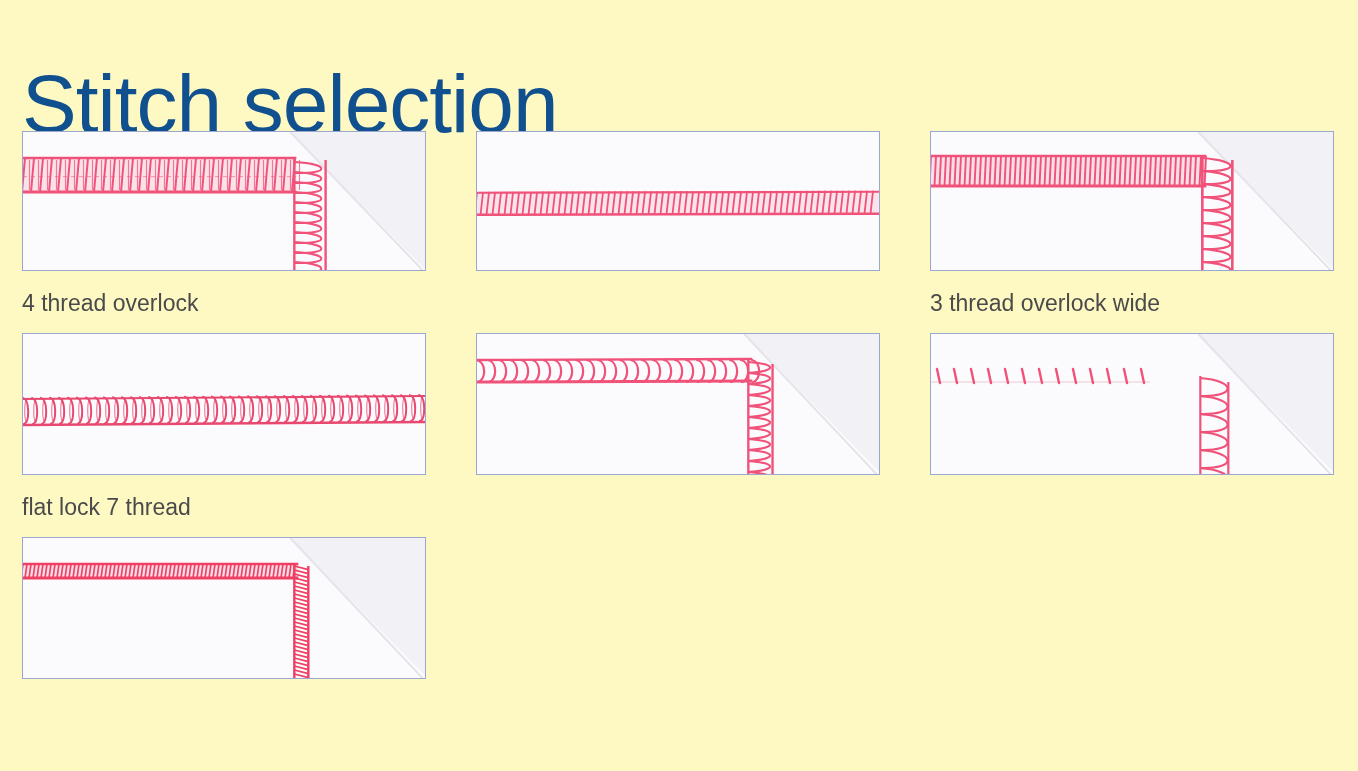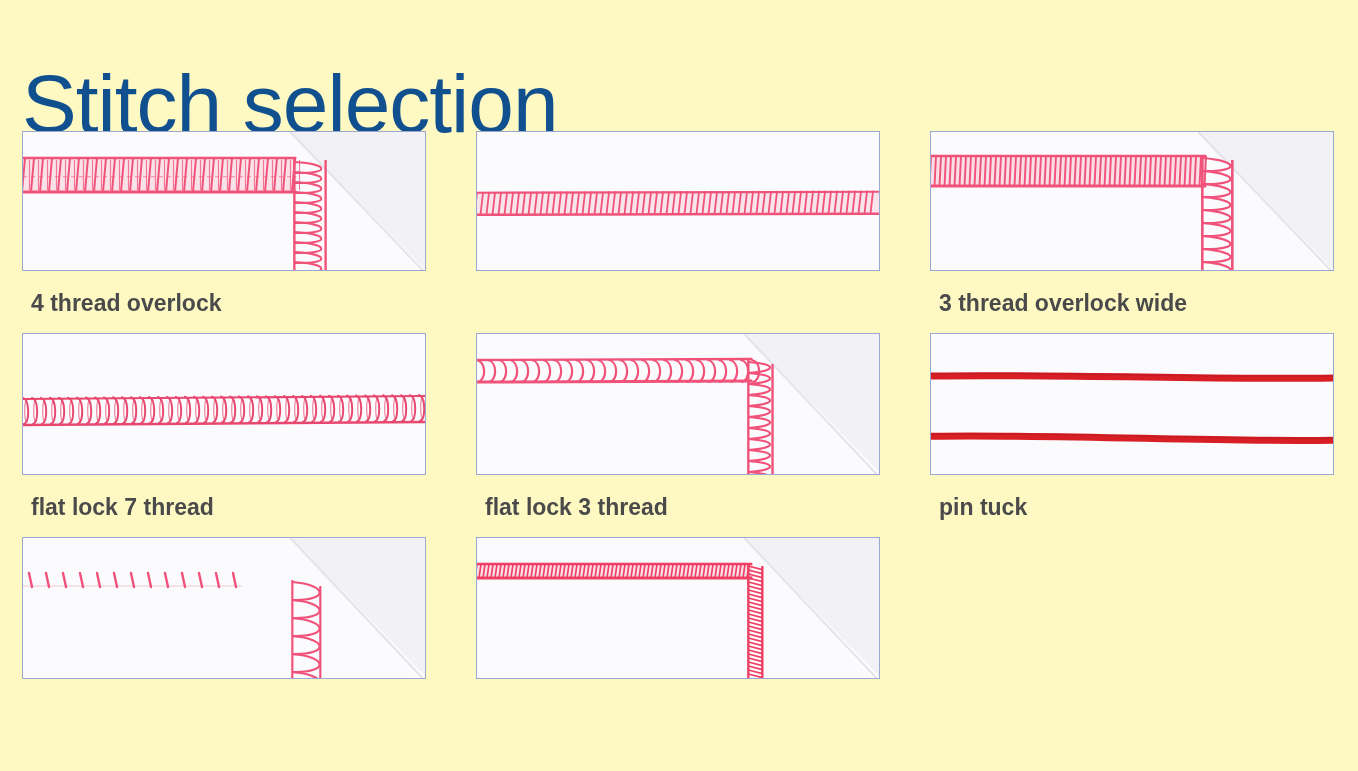--- a/index.html
+++ b/index.html
@@ -58,26 +58,25 @@
   }
   .swatch-frame svg {
     display: block;
     width: 402px;
     height: 138px;
   }
   .cell-label {
     margin-top: 20px;
     font-family: "Liberation Sans", sans-serif;
     font-size: 23px;
-    font-weight: bold;
+    font-weight: normal;
     color: #4a4a4a;
     letter-spacing: 0px;
     line-height: 1.1;
     height: 34px;
-    margin-left: 9px;
   }
   .row-2 .swatch-frame { height: 140px; }
   .row-2 .swatch-frame svg { height: 140px; }
   .row-3 .swatch-frame { height: 140px; }
   .row-3 .swatch-frame svg { height: 140px; }
 </style>
 </head>
 <body>
 
 <div id="page">
@@ -502,38 +501,22 @@
               <path d="M 271.33000000000004 94 C 300.37000000000006 96, 300.37000000000006 103, 271.33000000000004 105" fill="none" stroke="#f0527a" stroke-width="2.2"></path>
               <path d="M 271.33000000000004 105 C 300.37000000000006 107, 300.37000000000006 114, 271.33000000000004 116" fill="none" stroke="#f0527a" stroke-width="2.2"></path>
               <path d="M 271.33000000000004 116 C 300.37000000000006 118, 300.37000000000006 125, 271.33000000000004 127" fill="none" stroke="#f0527a" stroke-width="2.2"></path>
               <path d="M 271.33000000000004 127 C 300.37000000000006 129, 300.37000000000006 136, 271.33000000000004 138" fill="none" stroke="#f0527a" stroke-width="2.2"></path>
               <path d="M 271.33000000000004 138 C 300.37000000000006 140, 300.37000000000006 147, 271.33000000000004 149" fill="none" stroke="#f0527a" stroke-width="2.2"></path>
               <line x1="271.33000000000004" y1="26" x2="271.33000000000004" y2="140" stroke="#f0527a" stroke-width="2.4"></line>
               <line x1="295.53000000000003" y1="30" x2="295.53000000000003" y2="140" stroke="#f0527a" stroke-width="2.4"></line>
             </g>
           </svg>
         </div>
-      <div class="cell-label">flat lock 3 thread</div>
     </div>
 
-    <div class="cell row-2">
-      <div class="swatch-frame">
-          <svg width="402" height="140" viewBox="0 0 402 140">
-            <rect x="0" y="0" width="402" height="140" fill="#f7f7fa"></rect>
-            <rect x="0" y="0" width="402" height="140" fill="#ffffff" opacity="0.55"></rect>
-            <g>
-              <path d="M 0 42 C 140.7 40, 281.4 46, 402 44" fill="none" stroke="#d81f26" stroke-width="7" stroke-linecap="butt"></path>
-              <path d="M 0 39.9 C 140.7 37.9, 281.4 43.9, 402 41.9" fill="none" stroke="#b8171d" stroke-width="1.6" opacity="0.55"></path>
-              <path d="M 0 102.2 C 140.7 100.2, 281.4 108.2, 402 106.2" fill="none" stroke="#d81f26" stroke-width="7" stroke-linecap="butt"></path>
-              <path d="M 0 100.10000000000001 C 140.7 98.10000000000001, 281.4 106.10000000000001, 402 104.10000000000001" fill="none" stroke="#b8171d" stroke-width="1.6" opacity="0.55"></path>
-            </g>
-          </svg>
-        </div>
-      <div class="cell-label">pin tuck</div>
-    </div>
 
     <div class="cell row-3">
       <div class="swatch-frame">
           <svg width="402" height="140" viewBox="0 0 402 140">
             <rect x="0" y="0" width="402" height="140" fill="#f7f7fa"></rect>
             <rect x="0" y="0" width="402" height="140" fill="#ffffff" opacity="0.55"></rect>
             <g>
               <path d="M 267.33000000000004 0 L 402 0 L 402 140 L 404.53000000000003 140 Z" fill="#f2f2f6"></path>
               <path d="M 267.33000000000004 0 L 402 147 L 402 140 Z" fill="#ffffff"></path>
               <line x1="267.33000000000004" y1="0" x2="402" y2="142.8" stroke="#e4e4ea" stroke-width="2.2"></line>

